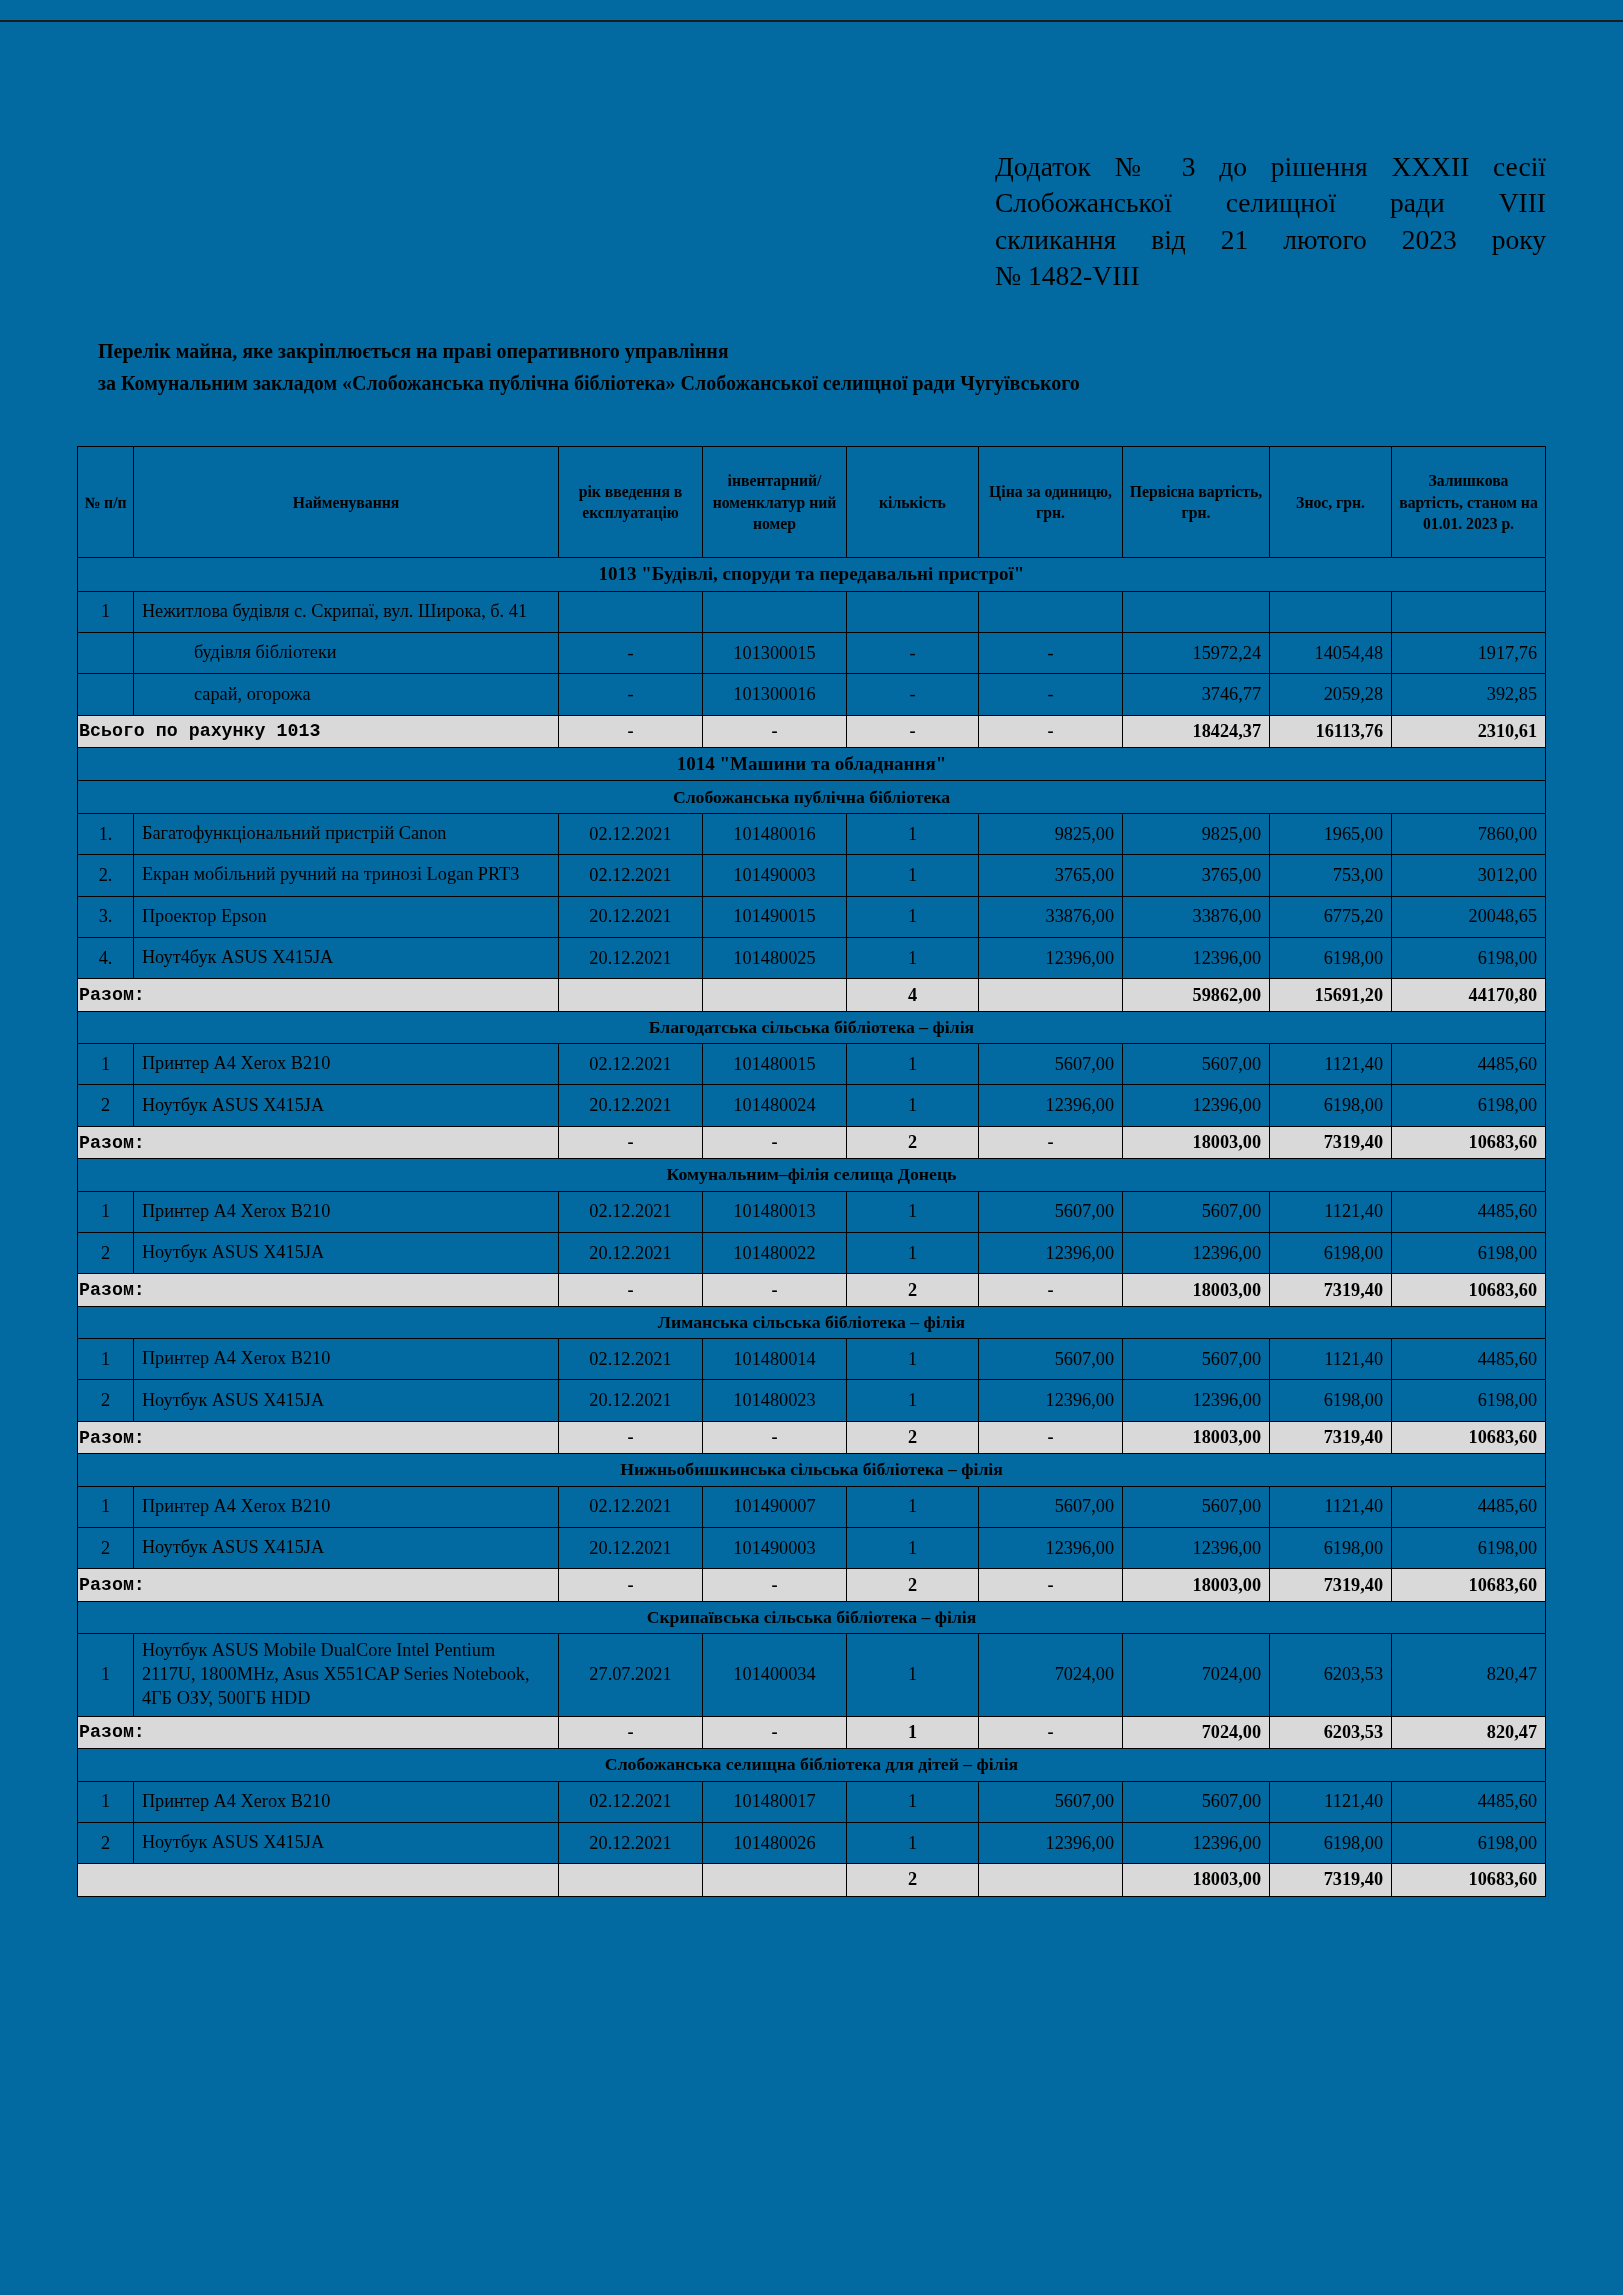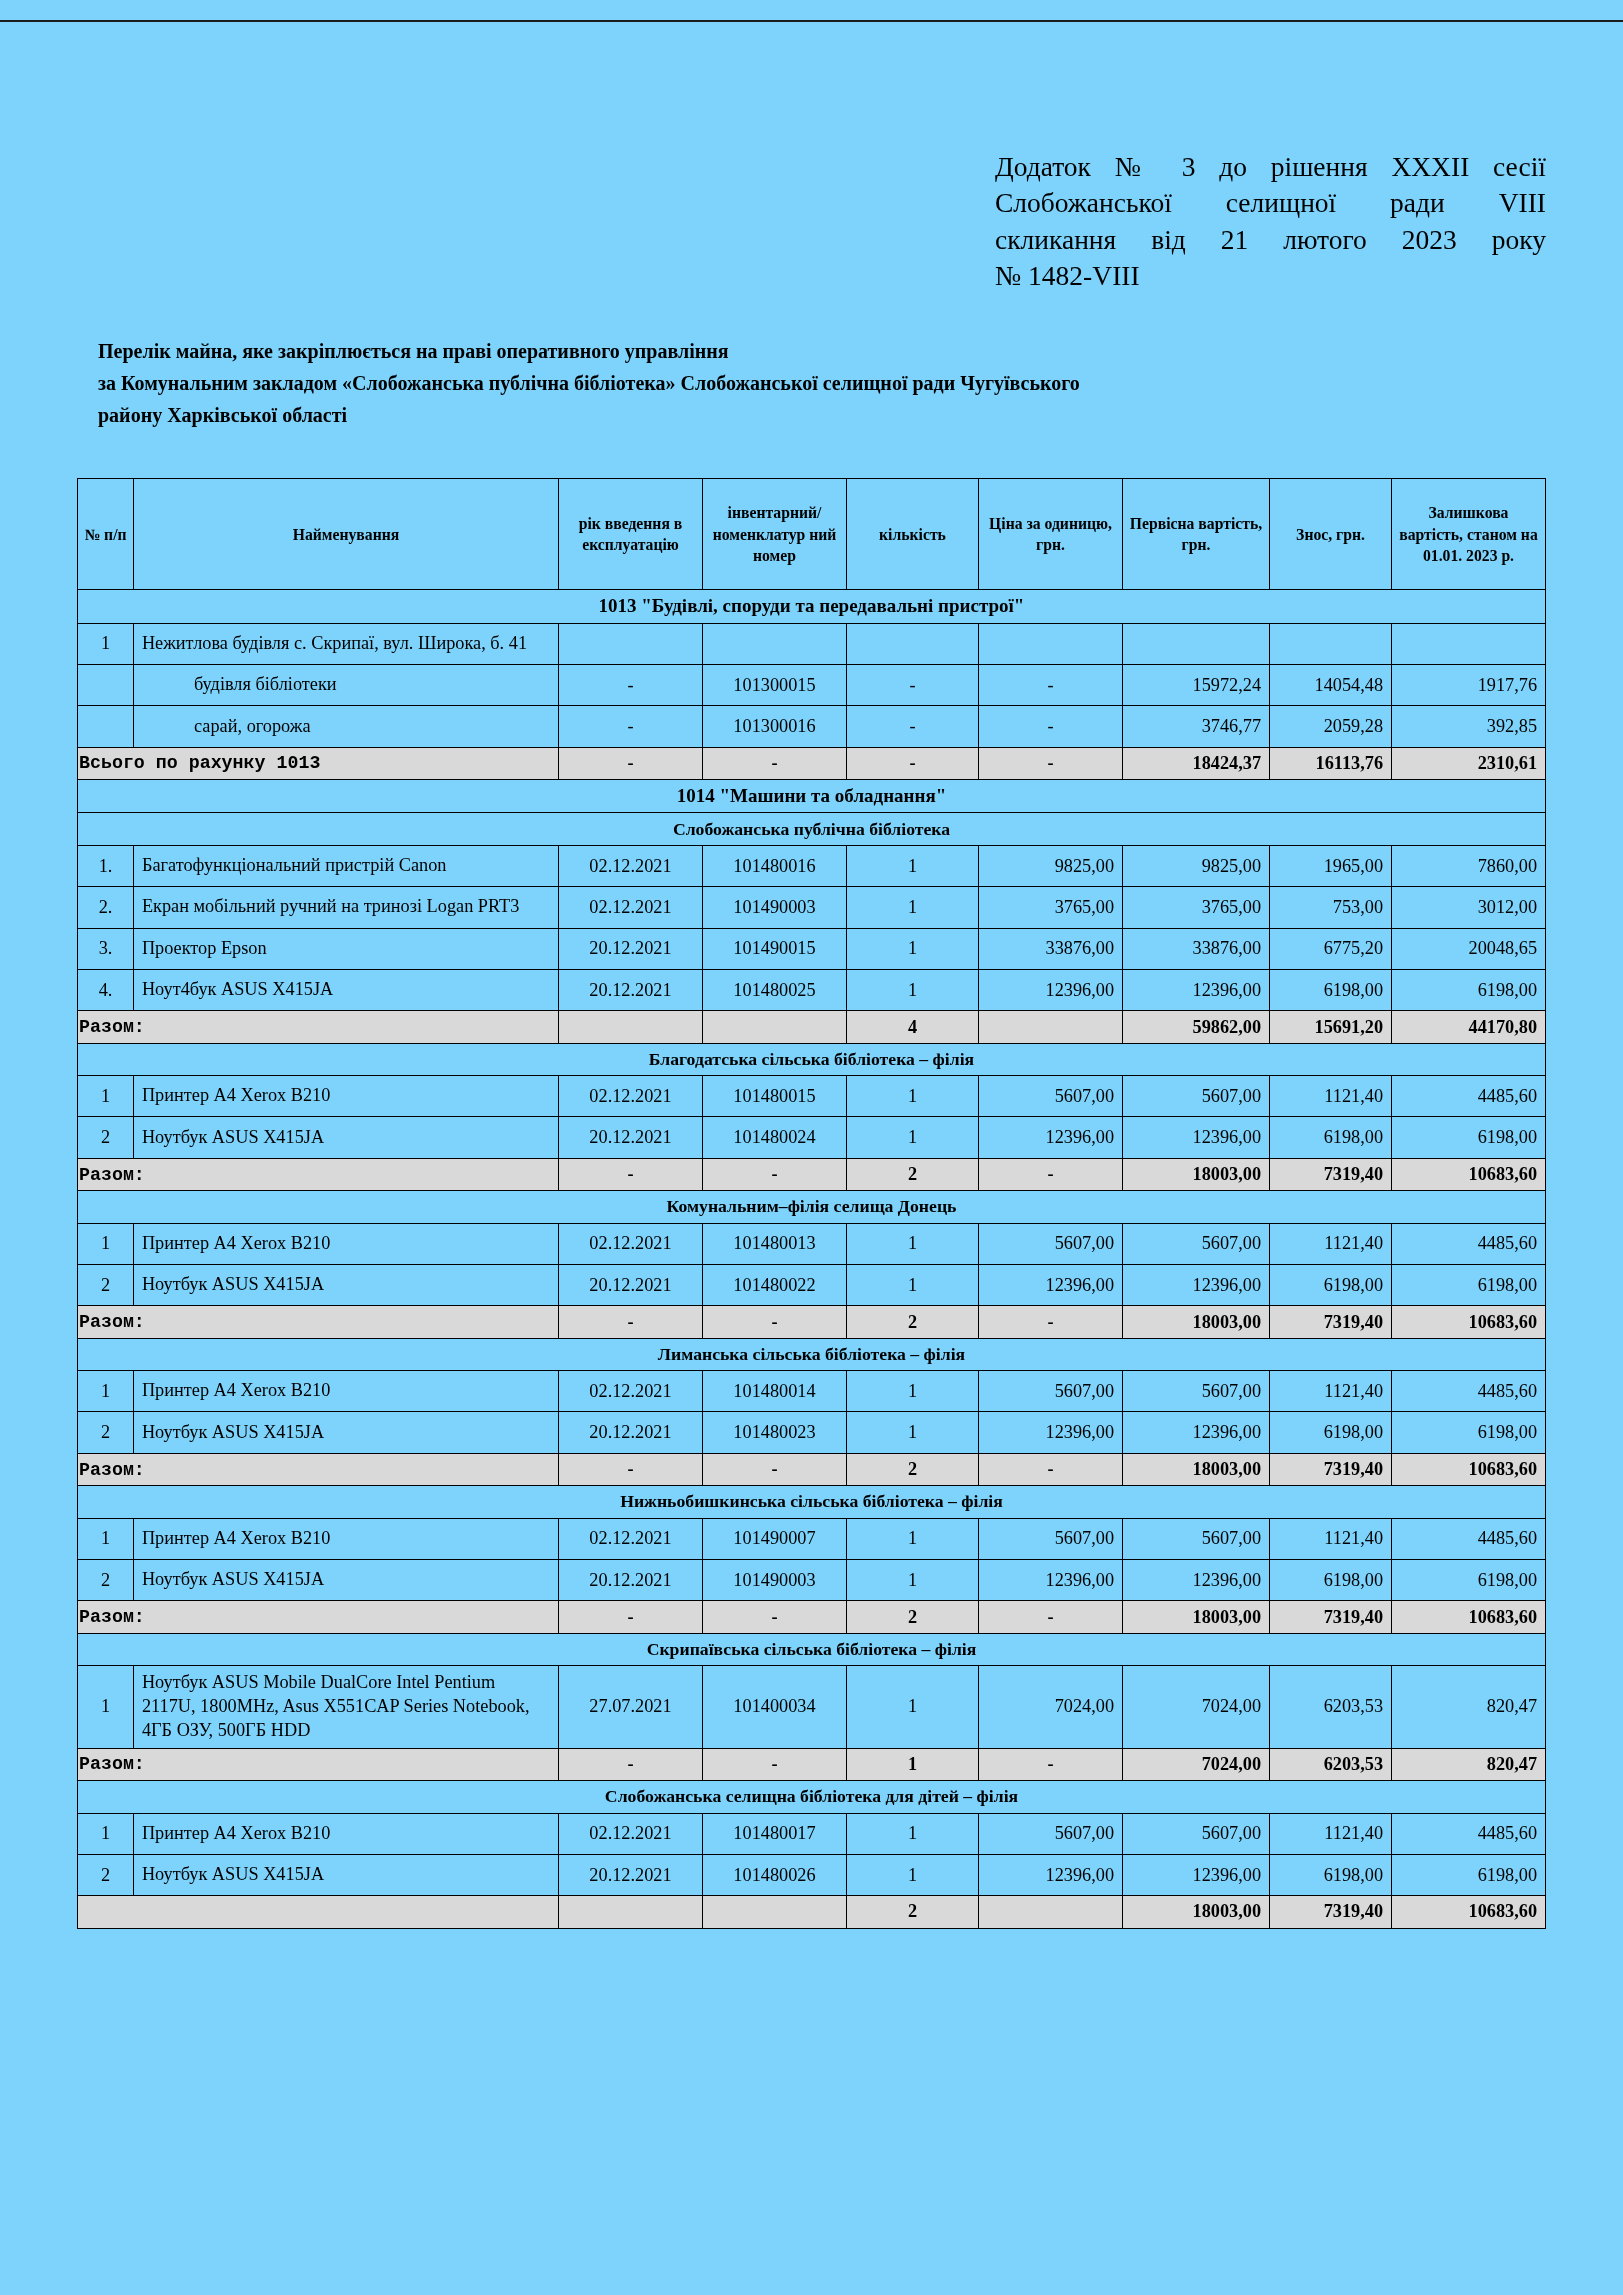--- a/index.html
+++ b/index.html
@@ -5,21 +5,21 @@
   html, body {
     margin: 0;
     padding: 0;
     background: #ffffff;
   }
   .page {
     position: relative;
     width: 1623px;
     height: 2295px;
     margin: 0 auto;
-    background: #7dd3fc;
+    background: #0369a1;
     font-family: "Liberation Serif", "DejaVu Serif", serif;
     color: #000000;
     overflow: hidden;
   }
   .scan-line {
     position: absolute;
     top: 19.6px;
     left: 0;
     width: 100%;
     height: 2px;
@@ -101,21 +101,20 @@
   <div class="note">
     <div class="justify">Додаток № 3 до рішення XXXII сесії</div>
     <div class="justify">Слобожанської селищної ради VIII</div>
     <div class="justify">скликання від 21 лютого 2023 року</div>
     <div>№ 1482-VIII</div>
   </div>
 
   <div class="title">
     <div>Перелік майна, яке закріплюється  на праві оперативного управління</div>
     <div>за  Комунальним закладом «Слобожанська публічна бібліотека» Слобожанської селищної ради Чугуївського</div>
-    <div>району Харківської області</div>
   </div>
 
   <table class="main">
     <colgroup>
       <col style="width:56px">
       <col style="width:425px">
       <col style="width:144px">
       <col style="width:144px">
       <col style="width:132px">
       <col style="width:144px">

